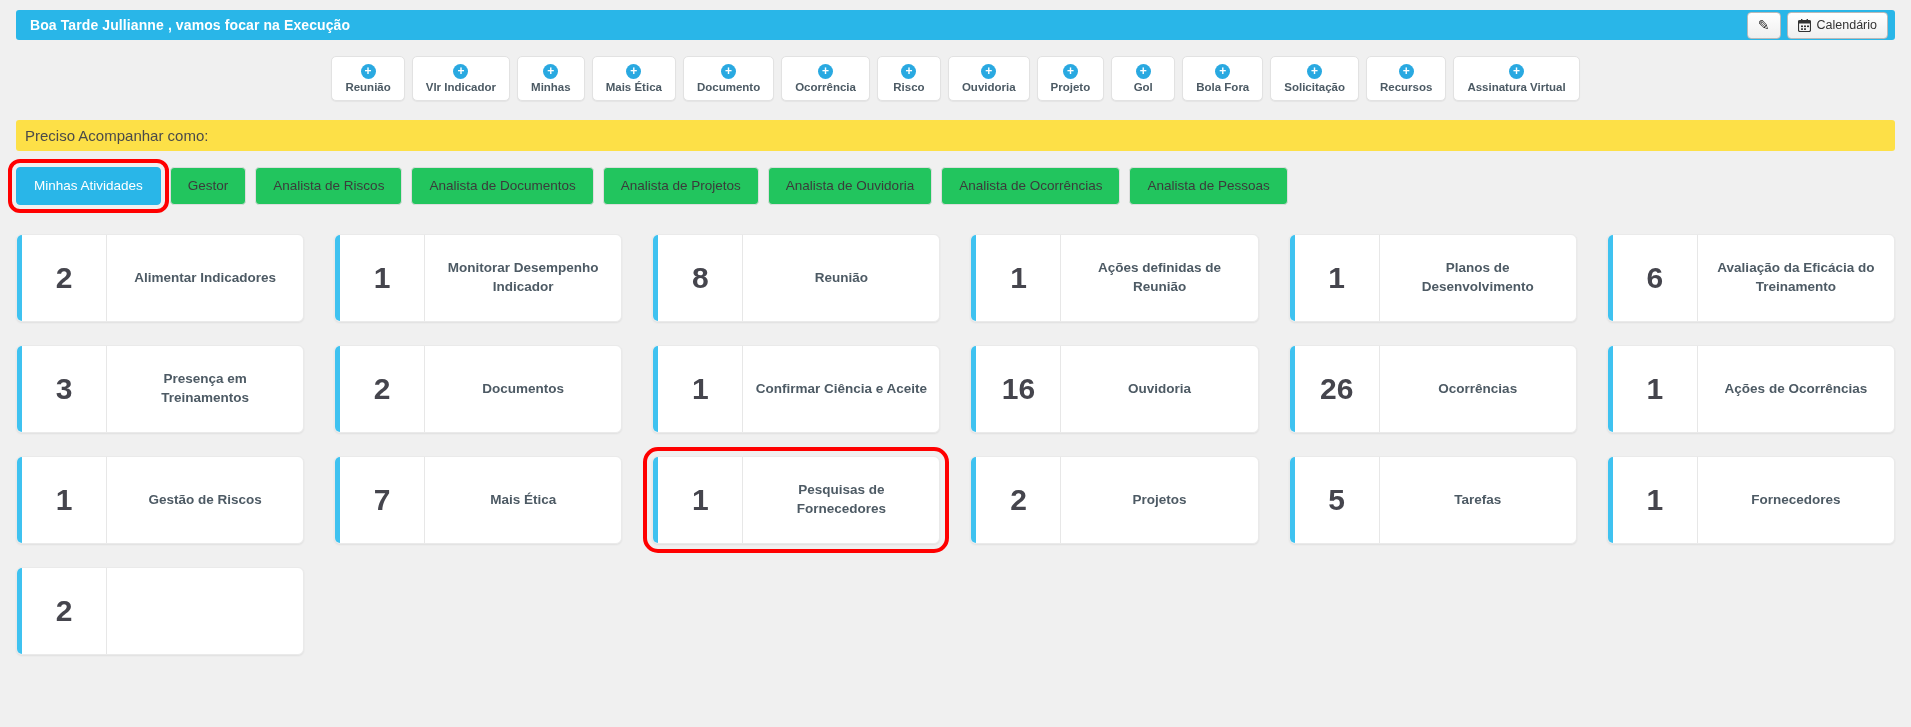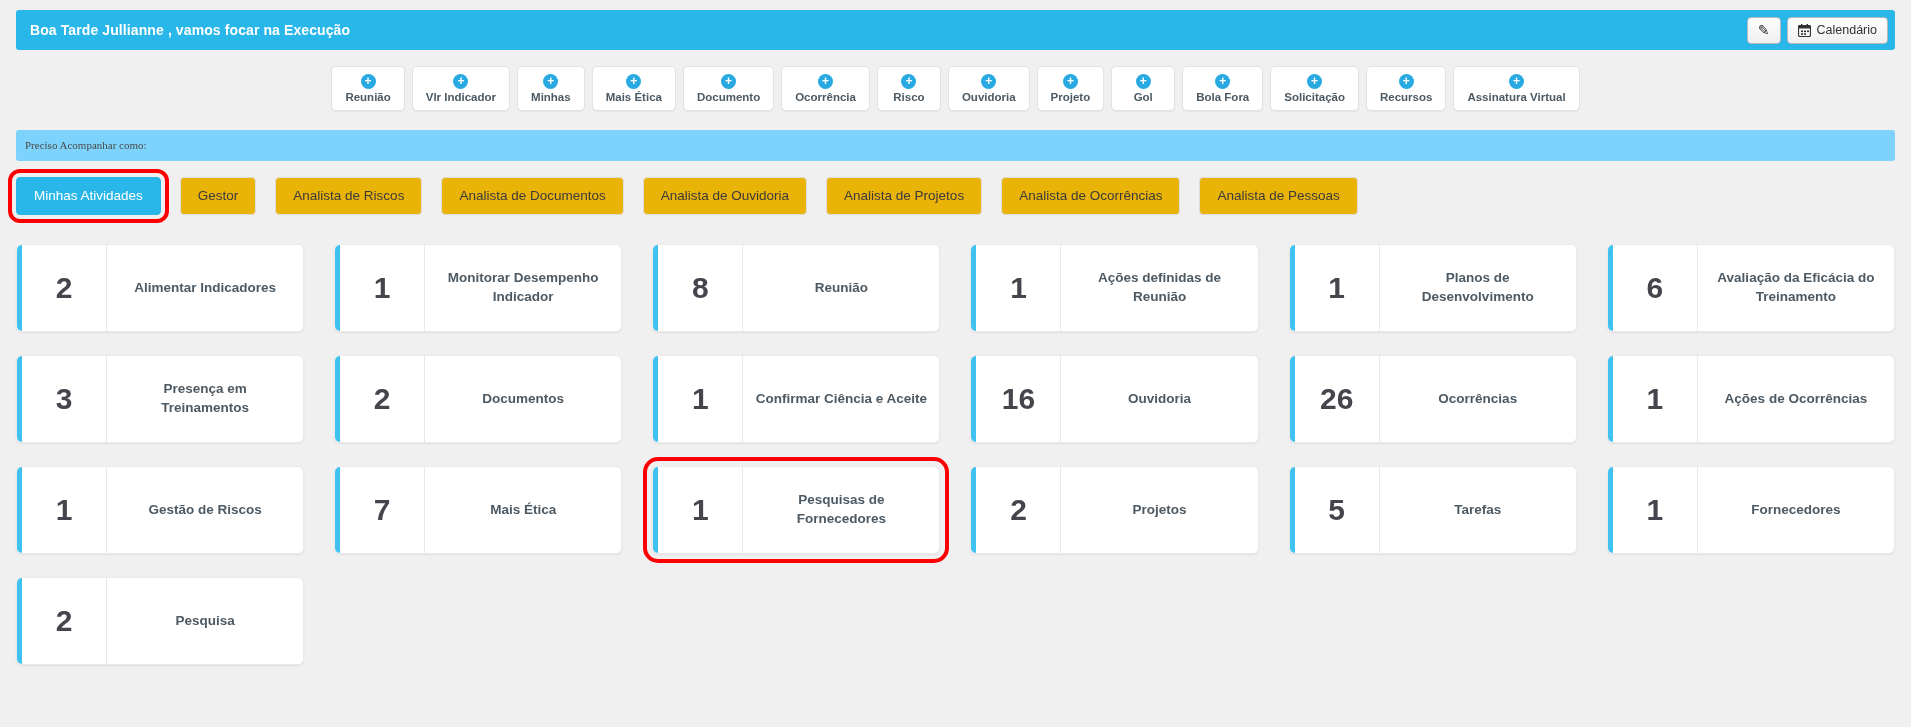--- a/index.html
+++ b/index.html
@@ -5,21 +5,21 @@
   * { box-sizing: border-box; margin: 0; padding: 0; }
   html, body { width: 1911px; height: 727px; overflow: hidden; }
   body {
     background: #f0f0f0;
     font-family: "Liberation Sans", sans-serif;
   }
 
   
   .topbar {
     margin: 10px 16px 16px;
-    height: 40px;
+    height: 30px;
     background: #29b6e8;
     border-radius: 3px;
     display: flex;
     align-items: center;
     position: relative;
   }
   .topbar-title {
     color: #ffffff;
     font-weight: bold;
     font-size: 14px;
@@ -83,39 +83,38 @@
     font-size: 11.5px;
     font-weight: bold;
     color: #4c5a64;
     white-space: nowrap;
   }
 
   
   .filter-bar {
     margin: 19px 16px 0;
     height: 31px;
-    background: #7dd3fc;
+    background: #fde047;
     border-radius: 3px;
     line-height: 31px;
     padding-left: 9px;
-    font-size: 11px;
+    font-size: 15px;
     color: #4a4a4a;
-    font-family: Liberation Serif, serif;
   }
 
   
   .tabs-row {
     margin: 16px 16px 0;
     display: flex;
-    gap: 19px;
+    gap: 9px;
     height: 38px;
     text-align: center;
   }
   .tab {
-    background: #eab308;
+    background: #22c55e;
     border: 1px solid #ddd;
     border-radius: 4px;
     height: 38px;
     line-height: 36px;
     padding: 0 17px;
     font-size: 13.5px;
     color: #3b3b3b;
     white-space: nowrap;
     cursor: pointer;
   }
@@ -282,24 +281,24 @@
     <div class="tab">
       <span>Gestor</span>
     </div>
     <div class="tab">
       <span>Analista de Riscos</span>
     </div>
     <div class="tab">
       <span>Analista de Documentos</span>
     </div>
     <div class="tab">
+      <span>Analista de Projetos</span>
+    </div>
+    <div class="tab">
       <span>Analista de Ouvidoria</span>
-    </div>
-    <div class="tab">
-      <span>Analista de Projetos</span>
     </div>
     <div class="tab">
       <span>Analista de Ocorrências</span>
     </div>
     <div class="tab">
       <span>Analista de Pessoas</span>
     </div>
   </div>
 
 <div class="cards">
@@ -390,15 +389,14 @@
       <div class="card-label">Tarefas</div>
     </div>
     <div class="card">
       <div class="card-accent"></div>
       <div class="card-count">1</div>
       <div class="card-label">Fornecedores</div>
     </div>
     <div class="card">
       <div class="card-accent"></div>
       <div class="card-count">2</div>
-      <div class="card-label">Pesquisa</div>
     </div>
   </div>
 
 </body></html>

